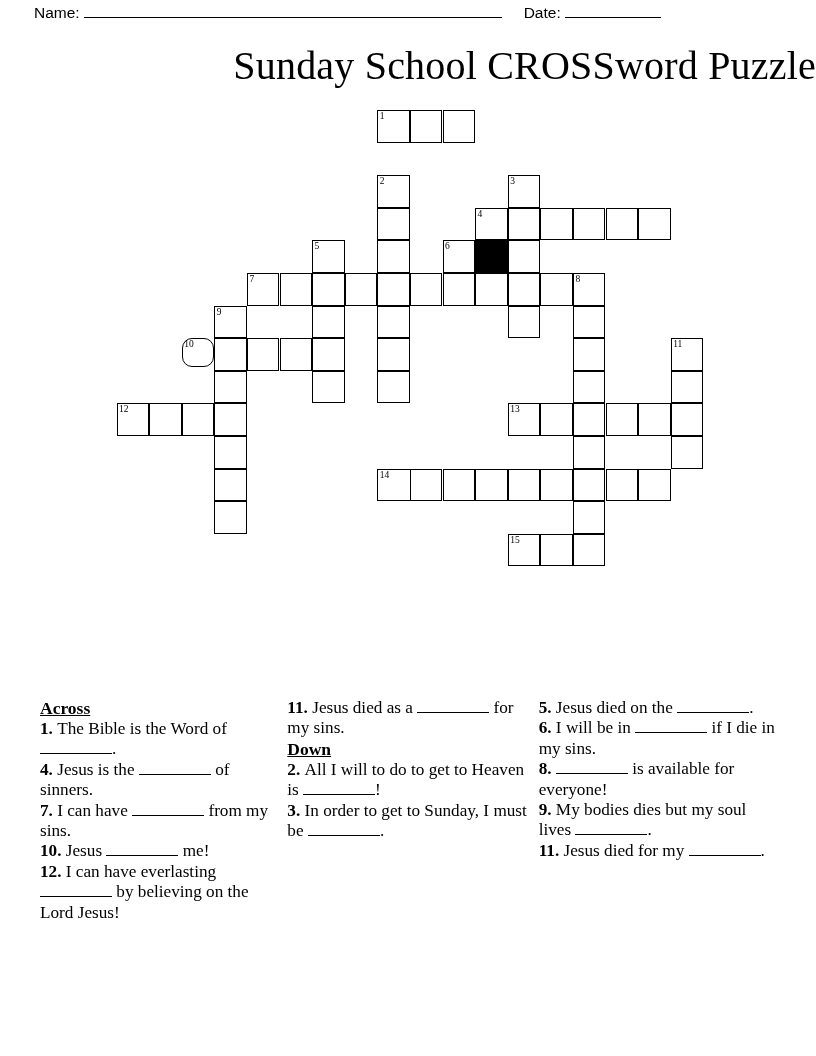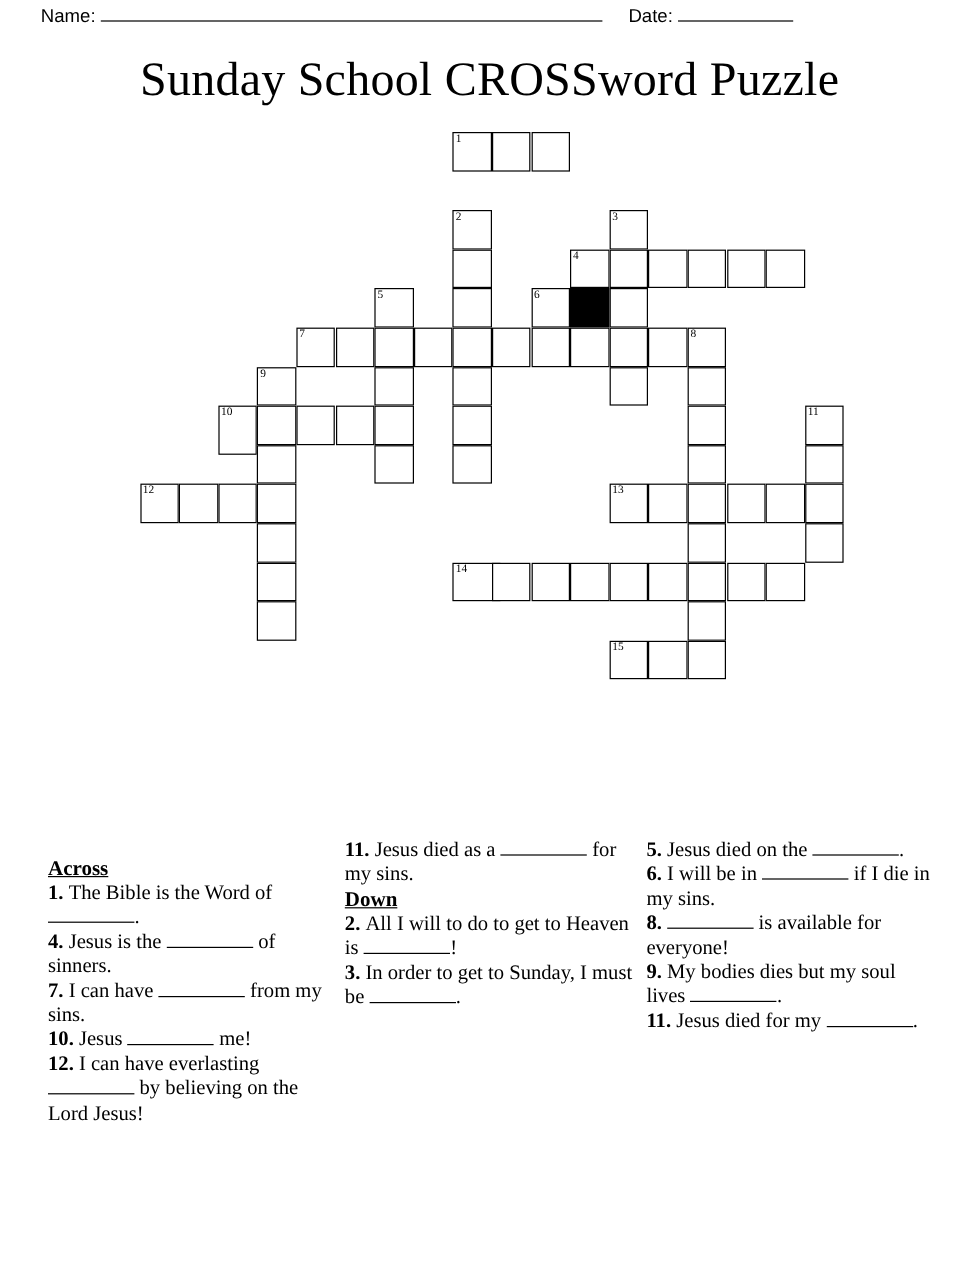--- a/index.html
+++ b/index.html
@@ -39,21 +39,21 @@
   .nd-rule.name { width: 418px; margin-left: 4px; }
   .nd-rule.date { width: 96px; margin-left: 4px; }
   .nd-gap { width: 22px; display: inline-block; }
 
   
   .puzzle-title {
     position: absolute;
     left: 0;
     top: 42px;
     width: 816px;
-    text-align: center;
+    text-align: right;
     font-family: "Liberation Serif", serif;
     font-size: 40px;
     line-height: 48px;
     letter-spacing: 0.2px;
     white-space: nowrap;
   }
 
   
   #grid-layer {
     position: absolute;
@@ -92,21 +92,21 @@
     display: flex;
     align-items: flex-start;
     padding: 0 40px;
     box-sizing: border-box;
   }
   .clue-col {
     font-family: "Liberation Serif", serif;
     font-size: 17.2px;
     line-height: 20.4px;
   }
-  .clue-col.col-1 { width: 238px; padding-right: 10px; margin-top: 15px; }
+  .clue-col.col-1 { width: 238px; padding-right: 10px; }
   .clue-col.col-2 { width: 242px; padding-right: 10px; }
   .clue-col.col-3 { width: 238px; }
 
   .clue-heading {
     font-weight: bold;
     text-decoration: underline;
     display: block;
     font-size: 17.5px;
     line-height: 21px;
   }
@@ -179,21 +179,21 @@
     <div class="cell" style="left: 572.9px; top: 273px; width: 32.6px; height: 32.6px;">
       <span class="cellnum">8</span>
     </div>
     <div class="cell" style="left: 214.3px; top: 305.6px; width: 32.6px; height: 32.6px;">
       <span class="cellnum">9</span>
     </div>
     <div class="cell" style="left: 312.1px; top: 305.6px; width: 32.6px; height: 32.6px;"></div>
     <div class="cell" style="left: 377.3px; top: 305.6px; width: 32.6px; height: 32.6px;"></div>
     <div class="cell" style="left: 507.7px; top: 305.6px; width: 32.6px; height: 32.6px;"></div>
     <div class="cell" style="left: 572.9px; top: 305.6px; width: 32.6px; height: 32.6px;"></div>
-    <div class="cell" style="left: 181.7px; top: 338.2px; width: 32.6px; height: 41px;">
+    <div class="cell" style="left: 181.7px; top: 338.2px; width: 32.6px; height: 29px; border-radius: 10px;">
       <span class="cellnum">10</span>
     </div>
     <div class="cell" style="left: 214.3px; top: 338.2px; width: 32.6px; height: 32.6px;"></div>
     <div class="cell" style="left: 246.9px; top: 338.2px; width: 32.6px; height: 32.6px;"></div>
     <div class="cell" style="left: 279.5px; top: 338.2px; width: 32.6px; height: 32.6px;"></div>
     <div class="cell" style="left: 312.1px; top: 338.2px; width: 32.6px; height: 32.6px;"></div>
     <div class="cell" style="left: 377.3px; top: 338.2px; width: 32.6px; height: 32.6px;"></div>
     <div class="cell" style="left: 572.9px; top: 338.2px; width: 32.6px; height: 32.6px;"></div>
     <div class="cell" style="left: 670.7px; top: 338.2px; width: 32.6px; height: 32.6px;">
       <span class="cellnum">11</span>

